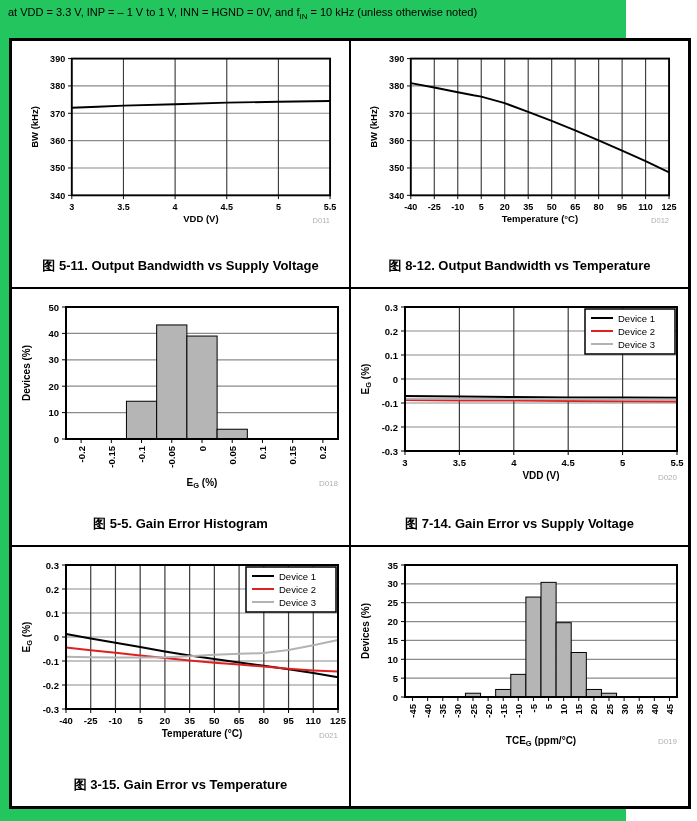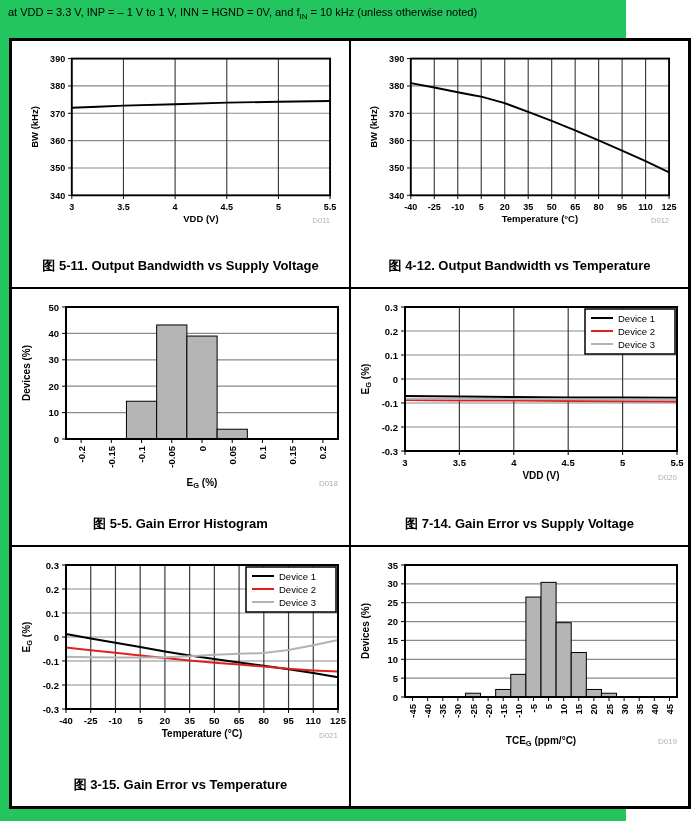--- a/index.html
+++ b/index.html
@@ -115,21 +115,21 @@
           <line x1="272.54545454545456" y1="152" x2="272.54545454545456" y2="156" stroke="#000" stroke-width="1"></line>
           <text x="272.54545454545456" y="167" text-anchor="middle" font-size="9.5" font-weight="bold" fill="#000">95</text>
           <line x1="297.27272727272725" y1="152" x2="297.27272727272725" y2="156" stroke="#000" stroke-width="1"></line>
           <text x="297.27272727272725" y="167" text-anchor="middle" font-size="9.5" font-weight="bold" fill="#000">110</text>
           <line x1="322" y1="152" x2="322" y2="156" stroke="#000" stroke-width="1"></line>
           <text x="322" y="167" text-anchor="middle" font-size="9.5" font-weight="bold" fill="#000">125</text>
           <text x="186" y="180" text-anchor="middle" font-size="10" font-weight="bold" fill="#000"><tspan>Temperature (°C)</tspan></text>
           <text x="14" y="80" text-anchor="middle" font-size="10" font-weight="bold" fill="#000" transform="rotate(-90 14 80)"><tspan>BW (kHz)</tspan></text>
           <text x="322" y="181" text-anchor="end" font-size="8" fill="#b0b0b0">D012</text>
         </svg>
-      <div class="caption">图 4-12. Output Bandwidth vs Temperature</div>
+      <div class="caption">图 8-12. Output Bandwidth vs Temperature</div>
     </div>
     <div class="cell r2">
       <svg class="chart" width="330" height="198" viewBox="0 0 330 198">
           <line x1="50" y1="113.6" x2="322" y2="113.6" stroke="#8a8a8a" stroke-width="1.2"></line>
           <line x1="50" y1="87.19999999999999" x2="322" y2="87.19999999999999" stroke="#8a8a8a" stroke-width="1.2"></line>
           <line x1="50" y1="60.8" x2="322" y2="60.8" stroke="#8a8a8a" stroke-width="1.2"></line>
           <line x1="50" y1="34.39999999999999" x2="322" y2="34.39999999999999" stroke="#8a8a8a" stroke-width="1.2"></line>
           <rect x="110.44444444444444" y="102.24799999999999" width="30.22222222222222" height="37.75200000000001" fill="#b5b5b5" stroke="#000000" stroke-width="1"></rect>
           <rect x="140.66666666666666" y="25.951999999999984" width="30.22222222222222" height="114.04800000000002" fill="#b5b5b5" stroke="#000000" stroke-width="1"></rect>
           <rect x="170.88888888888889" y="37.03999999999999" width="30.22222222222222" height="102.96000000000001" fill="#b5b5b5" stroke="#000000" stroke-width="1"></rect>

